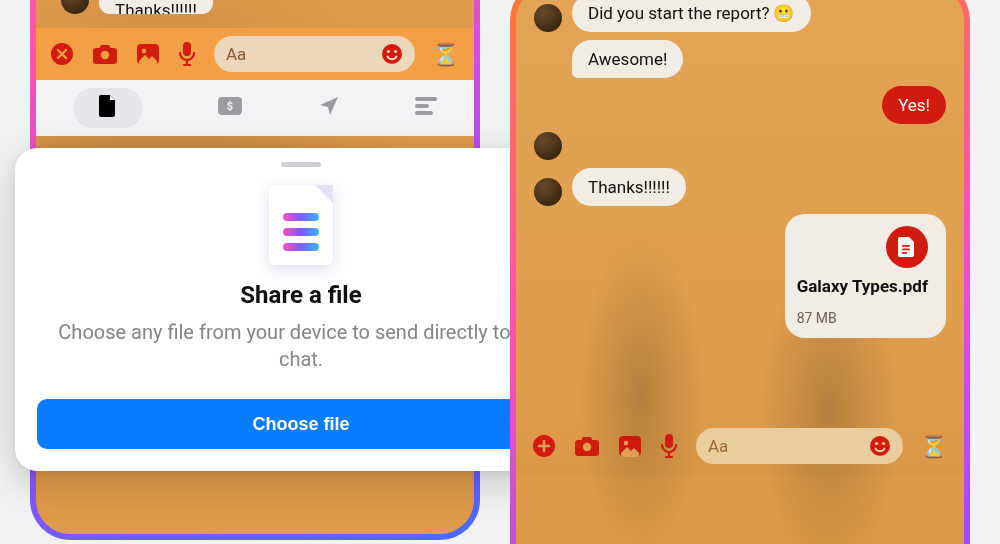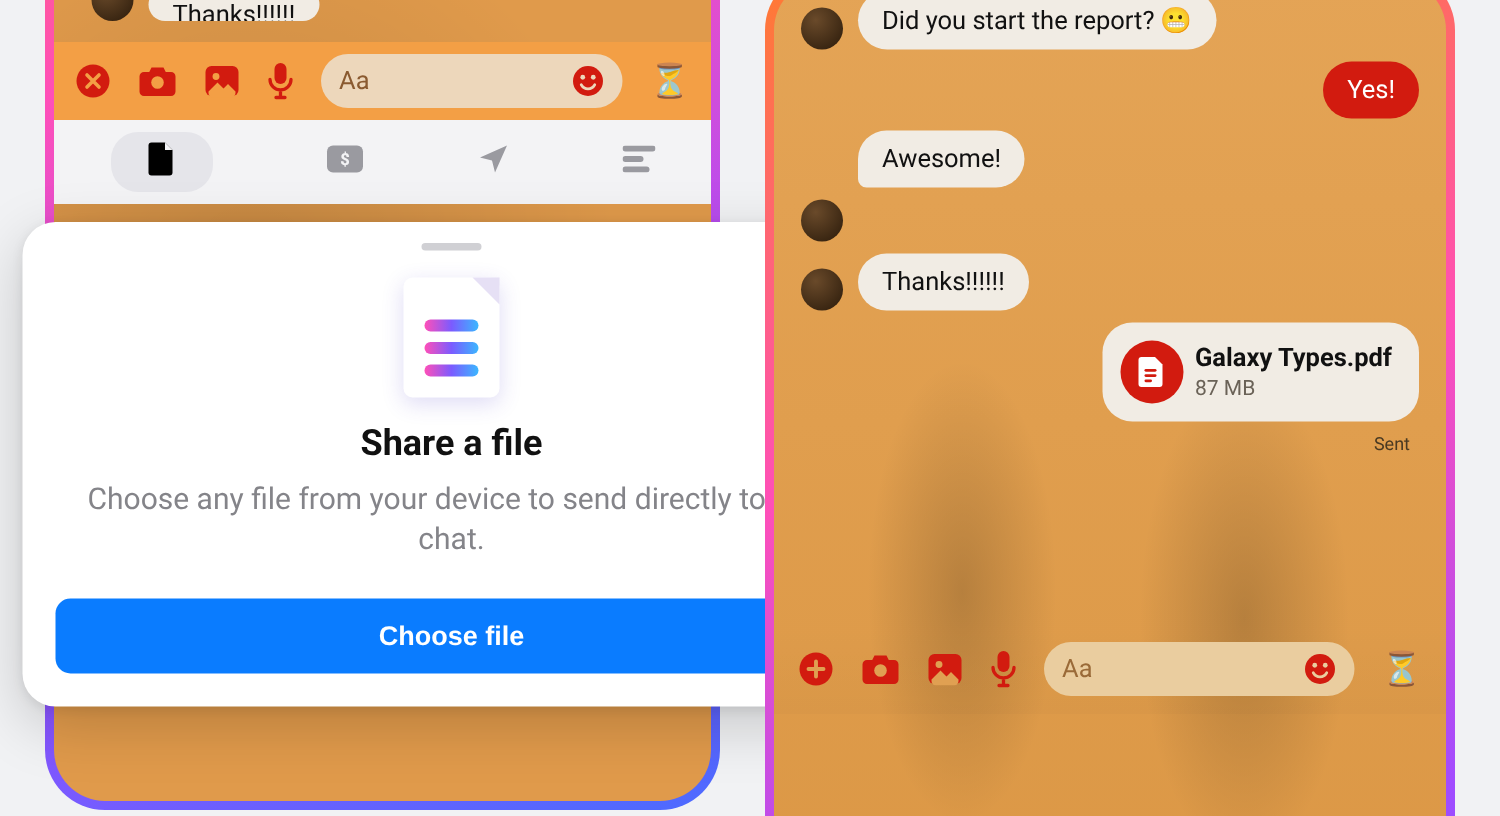--- a/index.html
+++ b/index.html
@@ -117,28 +117,28 @@
   .row .avatar { margin-right: 10px; }
   .bubble {
     background: #f1ece4; color: #111;
     border-radius: 20px; padding: 9px 16px;
     font-size: 17px; max-width: 320px;
   }
   .row.right .bubble { background: #d21b0f; color: #fff; }
 
   .file-bubble {
     background: #f1ece4; border-radius: 20px; padding: 12px 18px 12px 12px;
-    display: flex; align-items: center; gap: 8px; max-width: 320px;
+    display: flex; align-items: flex-end; gap: 8px; max-width: 320px; flex-direction: column;
   }
   .file-badge {
     width: 42px; height: 42px; border-radius: 50%; background: #d21b0f;
     display: flex; align-items: center; justify-content: center; flex: none;
   }
   .file-meta .fname { font-weight: 700; font-size: 17px; color: #111; }
-  .file-meta .fsize { font-size: 14px; color: #6a6257; margin-top: 2px; }
+  .file-meta .fsize { font-size: 14px; color: #6a6257; margin-top: 14px; }
   .sent { text-align: right; font-size: 12px; color: #4a3a22; padding-right: 6px; margin-top: 4px; margin-bottom: 12px; }
 
   .composer2 {
     position: absolute;
     left: 0; right: 0; top: 430px;
     height: 60px;
     display: flex; align-items: center;
     padding: 0 16px;
     gap: 18px;
     background: linear-gradient(rgba(0,0,0,0), rgba(0,0,0,.02));
@@ -243,27 +243,27 @@
 
 <div class="phone-right">
   <div class="screen-right">
     <div class="msgs">
 
       <div class="row">
         <div class="avatar"></div>
         <div class="bubble">Did you start the report? 😬</div>
       </div>
 
-      <div class="row right">
-        <div class="bubble">Yes!</div>
-      </div>
-
       <div class="row">
         <div class="avatar" style="visibility:hidden"></div>
         <div class="bubble" style="border-bottom-left-radius:6px">Awesome!</div>
+      </div>
+
+      <div class="row right">
+        <div class="bubble">Yes!</div>
       </div>
       <div class="row">
         <div class="avatar"></div>
       </div>
 
 
       <div class="row">
         <div class="avatar"></div>
         <div class="bubble">Thanks!!!!!!</div>
       </div>
@@ -277,21 +277,20 @@
                 <rect x="5" y="12.5" width="8" height="1.8" rx="0.9" fill="#d21b0f"></rect>
                 <rect x="5" y="16" width="5" height="1.8" rx="0.9" fill="#d21b0f"></rect>
               </svg>
           </div>
           <div class="file-meta">
             <div class="fname">Galaxy Types.pdf</div>
             <div class="fsize">87 MB</div>
           </div>
         </div>
       </div>
-      <div class="sent">Sent</div>
 
     </div>
 
     <div class="composer2">
       <span class="ic">
         <svg width="24" height="24" viewBox="0 0 24 24">
             <circle cx="12" cy="12" r="11" fill="currentColor"></circle>
             <path d="M12 7v10M7 12h10" stroke="#e0a052" stroke-width="2.6" stroke-linecap="round"></path>
           </svg>
       </span>

